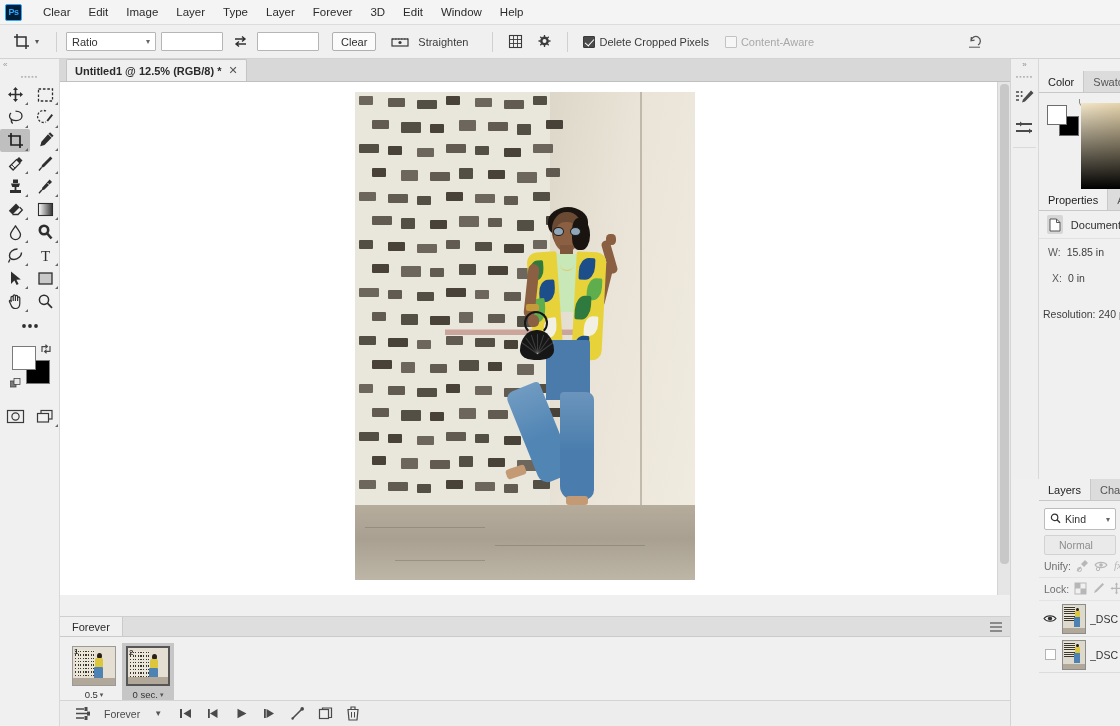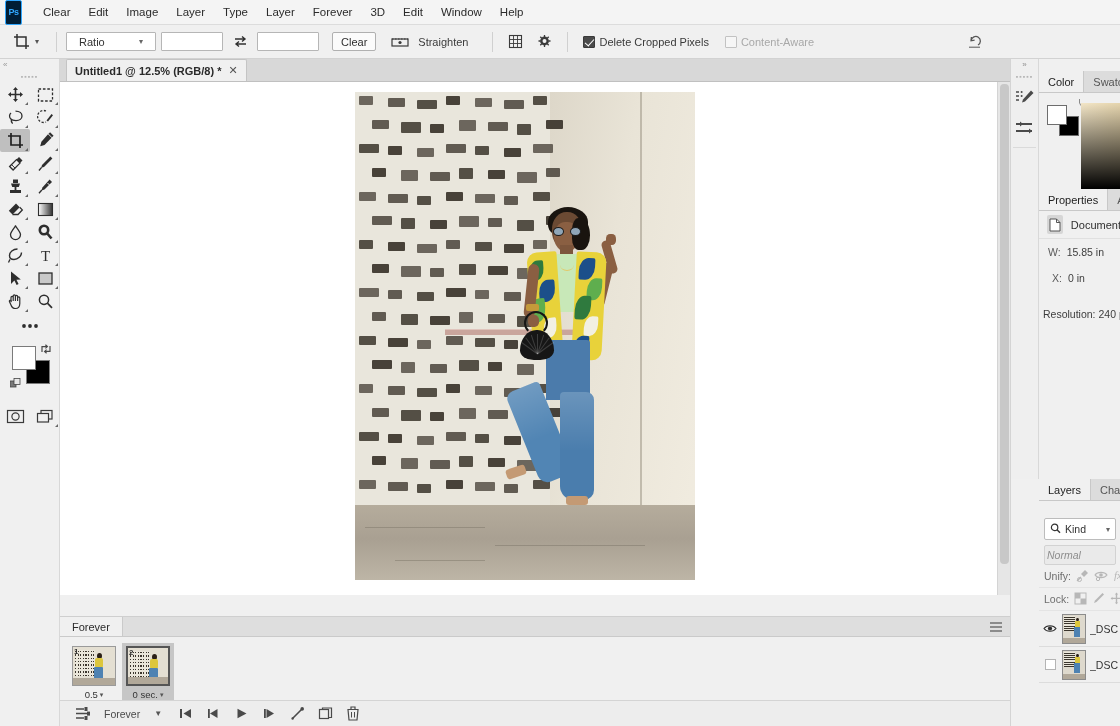--- a/index.html
+++ b/index.html
@@ -14,21 +14,21 @@
   }
   #app { position: relative; width: 1120px; height: 726px; }
 
   
   .menubar {
     position: absolute; left: 0; top: 0; width: 1120px; height: 25px;
     background: #f4f4f4; border-bottom: 1px solid #dcdcdc;
     display: flex; align-items: center;
   }
   .ps-logo {
-    width: 17px; height: 25px; margin-left: 5px; margin-right: 12px;
+    width: 17px; height: 17px; margin-left: 5px; margin-right: 12px;
     background: #001e36; border: 1px solid #31a8ff; border-radius: 2px;
     color: #31a8ff; font-size: 9px; font-weight: bold;
     display: flex; align-items: center; justify-content: center;
     letter-spacing: -0.5px;
   }
   .menu-item {
     padding: 3px 9px; font-size: 11.5px; color: #2b2b2b; cursor: default;
     white-space: nowrap;
   }
 
@@ -43,21 +43,21 @@
     justify-content: center; position: relative;
   }
   .opt-caret {
     font-size: 8px; color: #555; margin-left: 3px; margin-right: 8px;
   }
   .opt-sep {
     width: 1px; height: 20px; background: #d0d0d0; margin: 0 9px;
   }
   .opt-select {
     width: 90px; height: 19px; background: #fff; border: 1px solid #b6b6b6;
-    border-radius: 1px; font-size: 11px; padding: 0 12px;
+    border-radius: 1px; font-size: 11px; padding: 0 5px;
     display: flex; align-items: center; justify-content: space-between;
     color: #333;
   }
   .opt-select .cv { font-size: 8px; color: #666; }
   .opt-field {
     width: 62px; height: 19px; background: #fff; border: 1px solid #b6b6b6;
     border-radius: 1px; margin: 0 5px;
   }
   .opt-swap {
     width: 18px; height: 18px; display: flex; align-items: center;
@@ -491,29 +491,29 @@
   .doc-ic {
     width: 19px; height: 19px; background: #d6d6d6; border-radius: 2px;
     display: flex; align-items: center; justify-content: center;
   }
   .prop-label { color: #5a5a5a; margin-right: 6px; }
   .prop-gap { height: 10px; }
 
   
   .p-layers { top: 420px; width: 82px; height: 247px; }
   .lay-filter {
-    display: flex; align-items: center; height: 22px; margin: 17px 5px 0 5px;
+    display: flex; align-items: center; height: 22px; margin: 7px 5px 0 5px;
     background: #fff; border: 1px solid #bcbcbc; border-radius: 2px;
     padding: 0 5px; gap: 4px; font-size: 10.5px; color: #333;
   }
   .lay-filter .cv { margin-left: auto; font-size: 8px; color: #666; }
   .lay-blend {
     display: flex; align-items: center; height: 20px; margin: 5px 5px 0 5px;
     background: #eaeaea; border: 1px solid #d2d2d2; border-radius: 2px;
-    padding: 0 2px; font-size: 10.5px; color: #8d8d8d; font-style: italic;
+    padding: 0 14px; font-size: 10.5px; color: #8d8d8d;
   }
   .lay-row {
     display: flex; align-items: center; height: 23px; padding-left: 5px;
     gap: 5px; font-size: 10.5px; color: #7e7e7e;
     border-bottom: 1px solid #e4e4e4;
   }
   .lay-row .lbl { color: #6f6f6f; }
   .layer-item {
     display: flex; align-items: center; height: 36px;
     border-bottom: 1px solid #dcdcdc; padding-left: 3px; gap: 4px;

